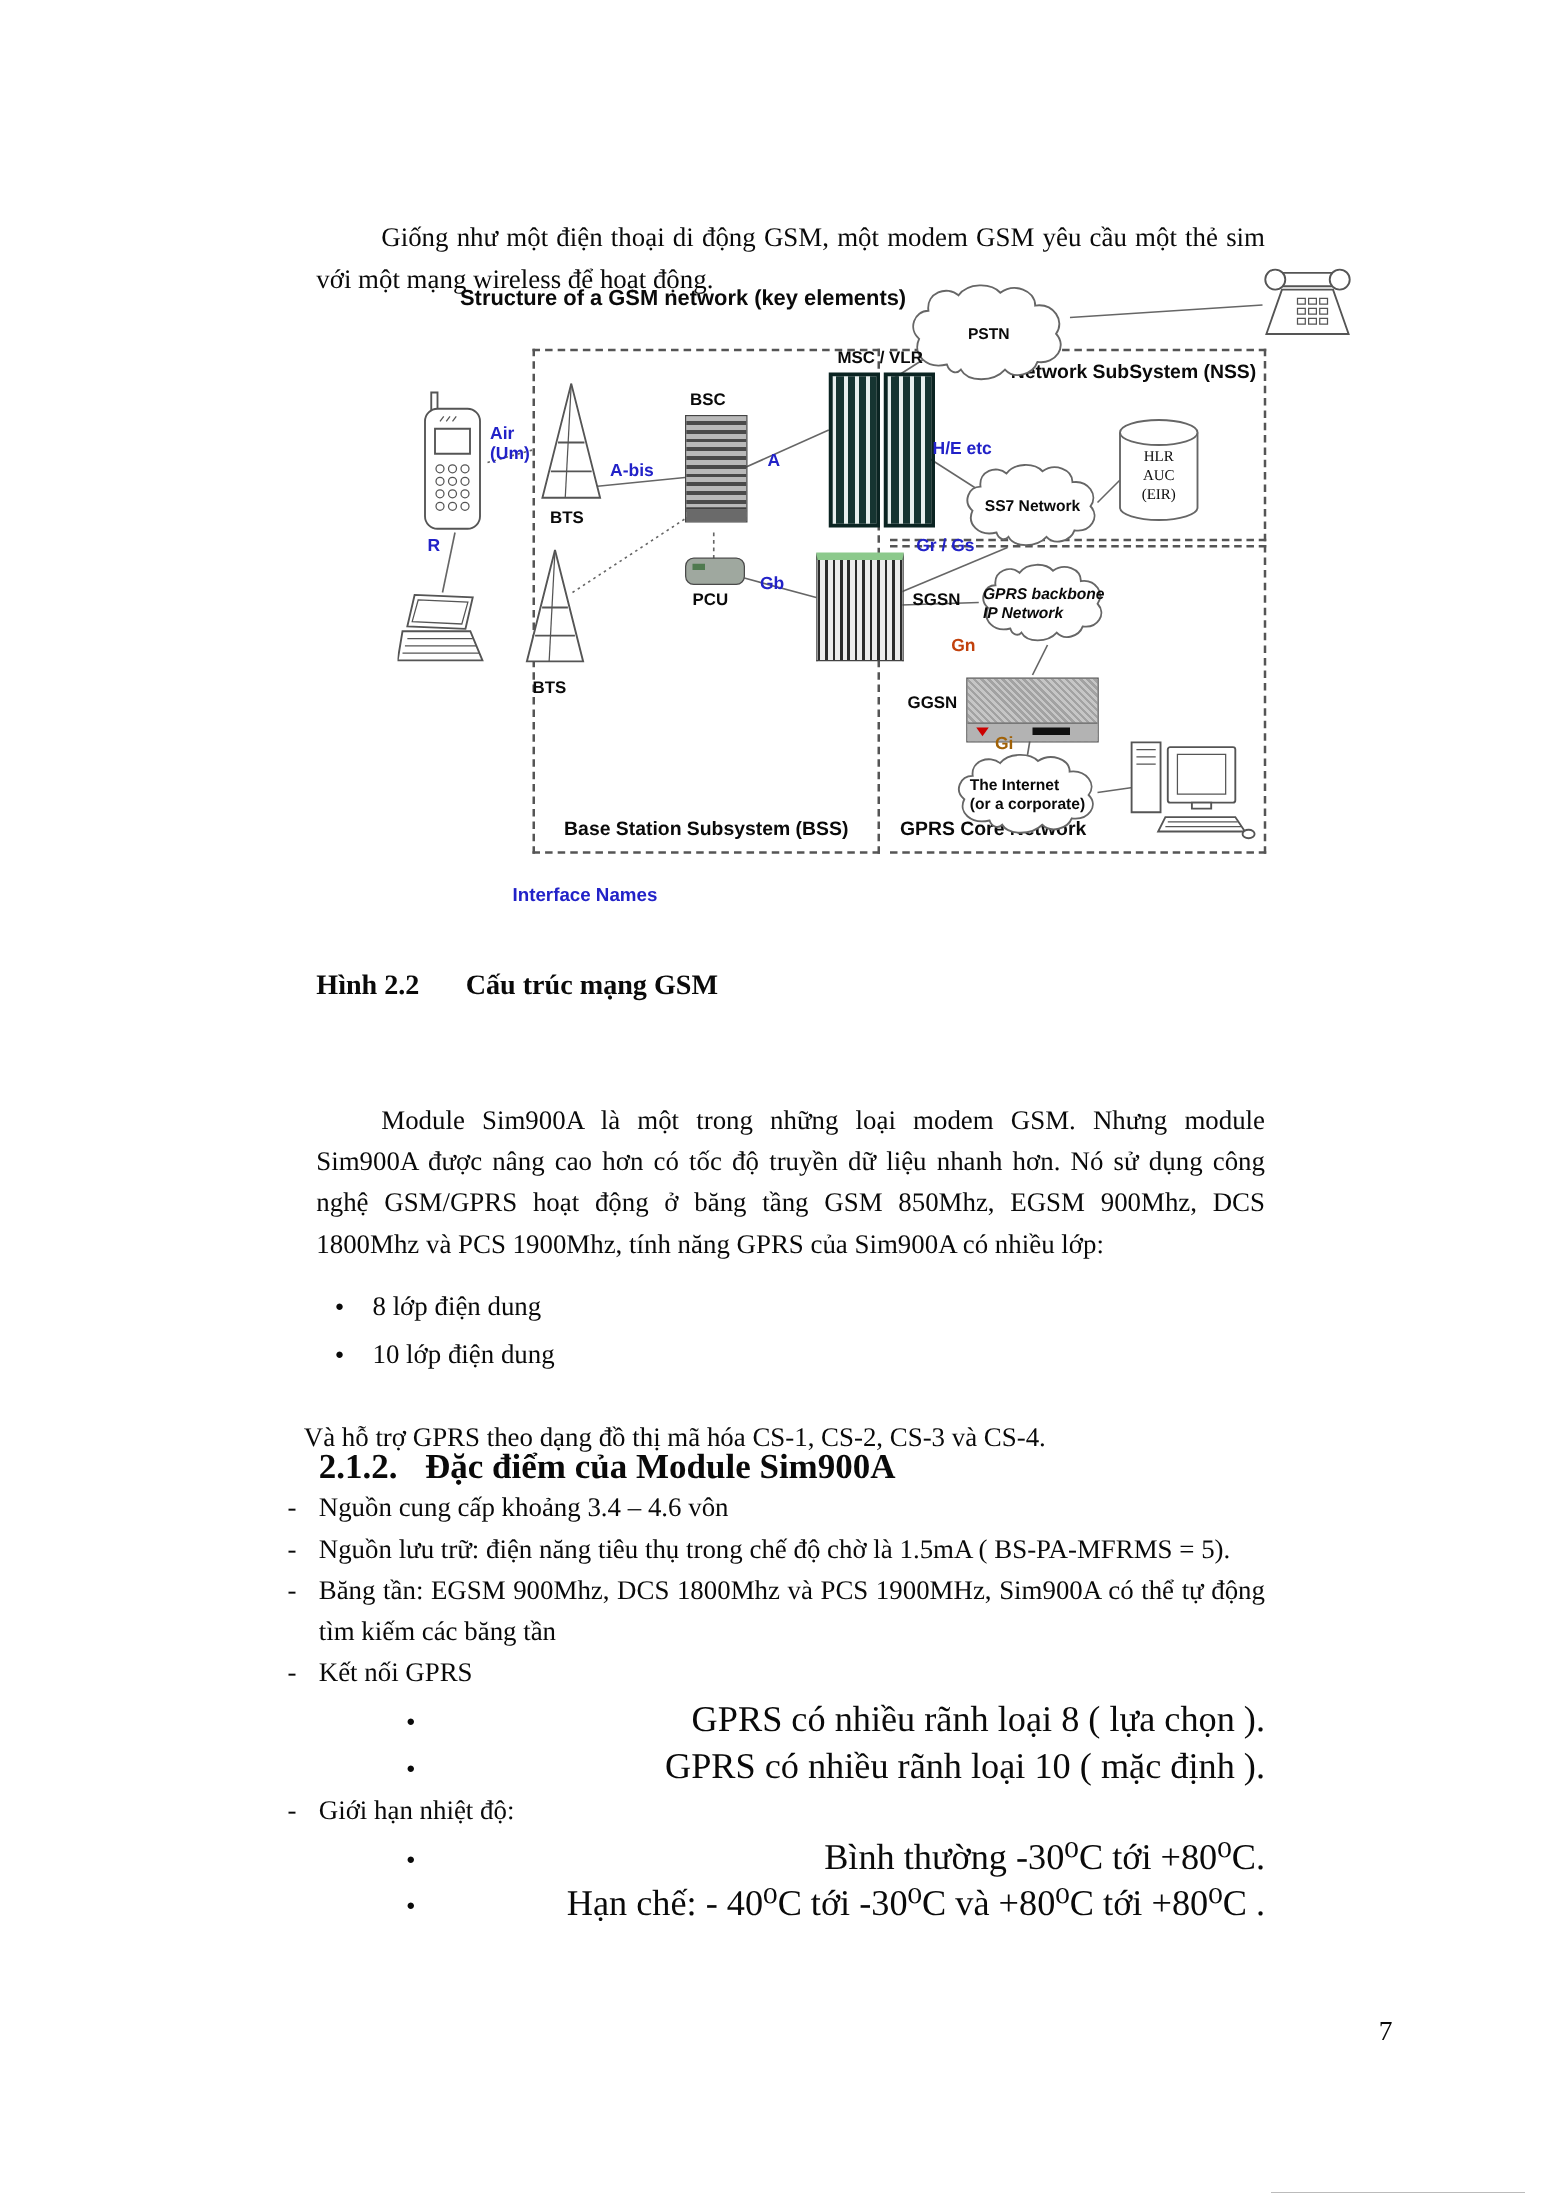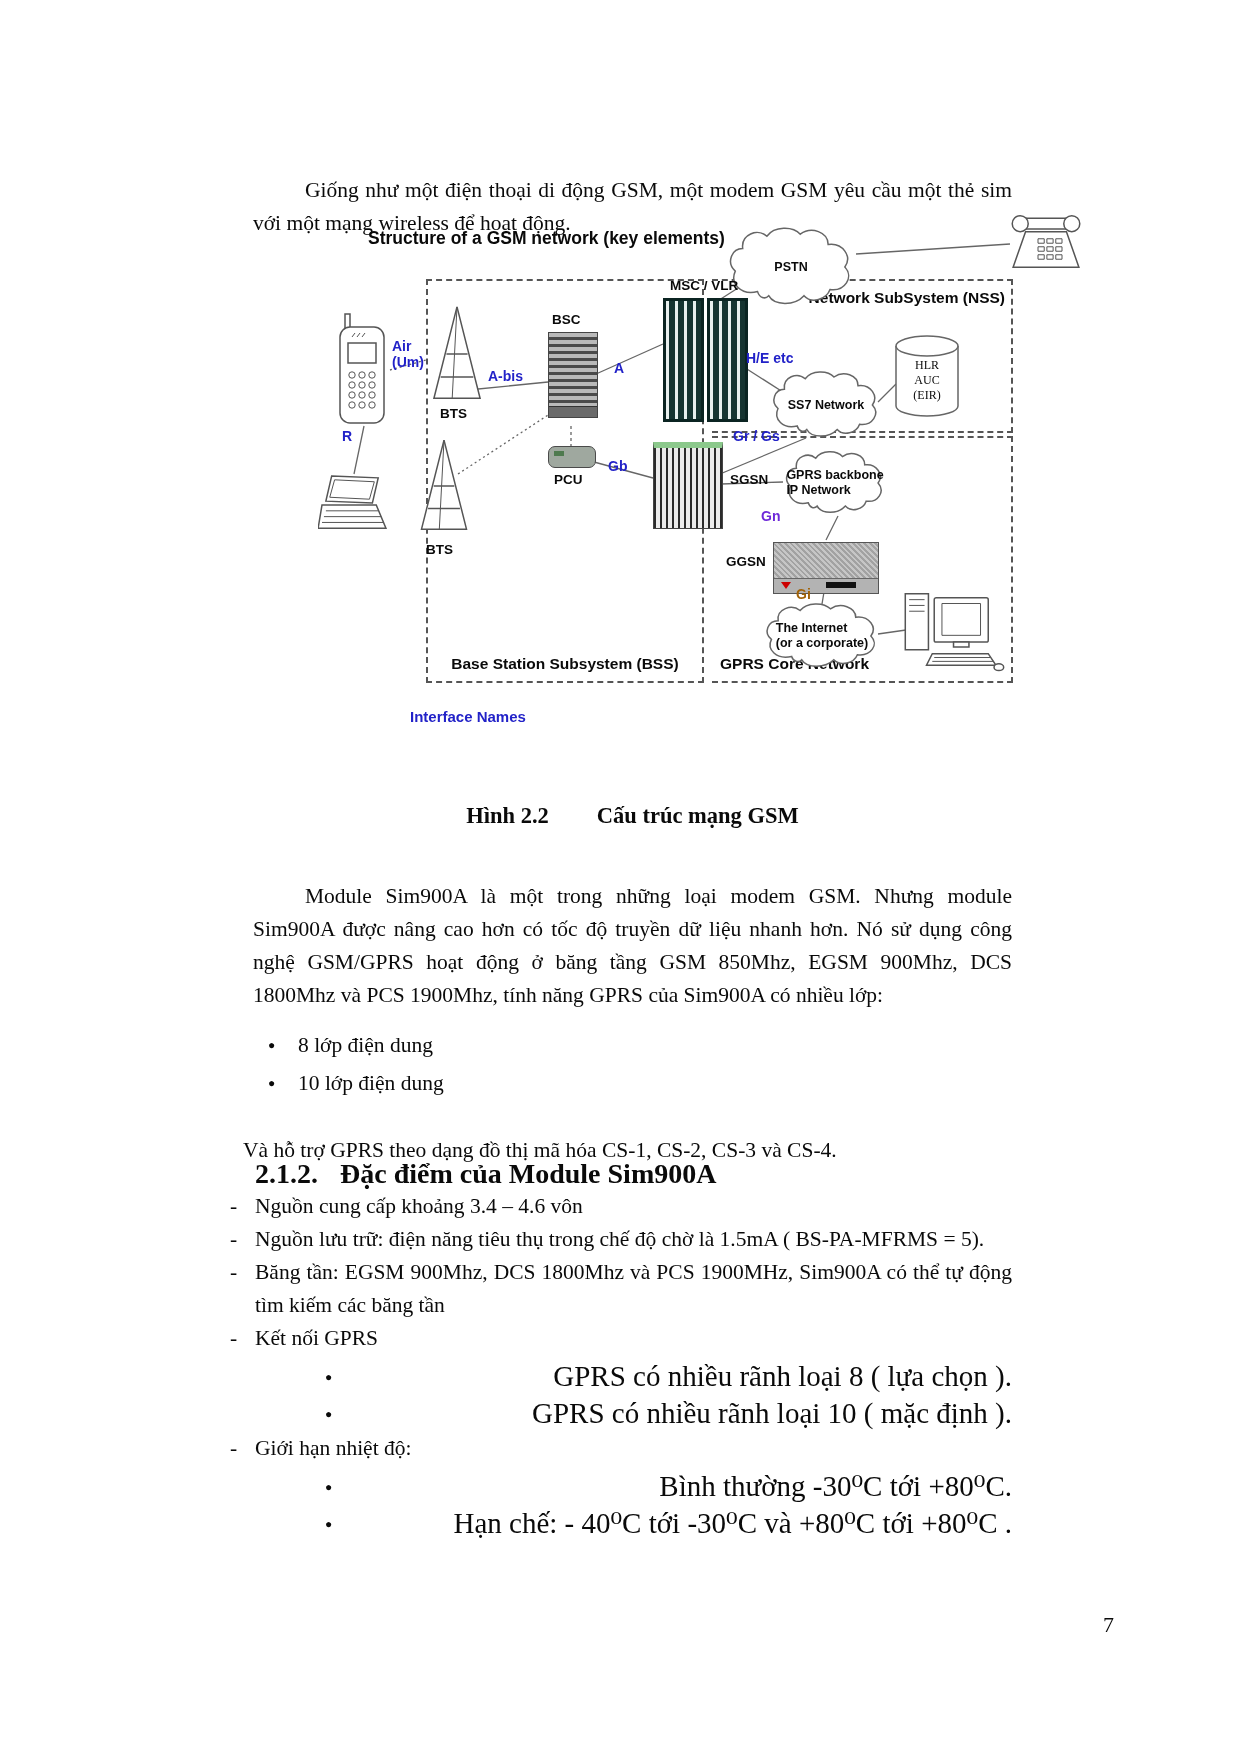--- a/index.html
+++ b/index.html
@@ -9,22 +9,22 @@
     font-family:"Liberation Serif","DejaVu Serif",serif;
   }
   .body-text { font-size:21.5px; line-height:33px; text-align:justify; }
   .indent { text-indent:52px; }
 
   #p1 { position:absolute; left:253px; top:152px; width:759px; }
   #p2 { position:absolute; left:253px; top:858px; width:759px; }
   #p3 { position:absolute; left:243px; top:1112px; width:769px; text-align:left; }
 
   
-  #caption { position:absolute; left:253px; top:803px; width:759px;
-             display:flex; justify-content:center; gap:48px;
+  #caption { position:absolute; left:253px; top:775px; width:759px;
+             display:flex; gap:37px;
              font-weight:bold; font-size:22.5px; }
 
   
   #blist { position:absolute; left:253px; top:1026px; width:700px; }
   .bitem { position:relative; padding-left:30px; margin-left:15px;
            font-size:21.5px; line-height:38px; }
   .bitem::before { content:"●"; position:absolute; left:0; top:0; font-size:12px; }
 
   
   #heading { position:absolute; left:255px; top:1158px; font-weight:bold; font-size:28px; }
@@ -231,28 +231,28 @@
     <div class="abs pcu" style="left:230px;top:224px;">
         <i></i>
       </div>
     <div class="abs node-label" style="left:236px;top:250px;">PCU</div>
     <div class="abs if-label" style="left:290px;top:236px;color:#2222c8;">Gb</div>
 
     <div class="abs sgsn" style="left:335px;top:220px;"></div>
     <div class="abs node-label" style="left:412px;top:250px;">SGSN</div>
     <div class="abs if-label" style="left:415px;top:206px;color:#2222c8;">Gr / Gs</div>
 
-    <div class="abs cloud" style="left:465px;top:228px;width:104px;height:66px;">
+    <div class="abs cloud" style="left:465px;top:228px;width:104px;height:66px;font-style:italic;">
       <svg class="thin-svg" viewBox="0 0 140 80" preserveAspectRatio="none">
           <use href="#cloudPath" fill="#fff" stroke="#666" stroke-width="1.5"></use>
         </svg>
       <span class="cl-label">GPRS backbone
 IP Network</span>
     </div>
-    <div class="abs if-label" style="left:443px;top:286px;color:#6d28d9;">Gn</div>
+    <div class="abs if-label" style="left:443px;top:286px;color:#c2410c;">Gn</div>
 
     <div class="abs node-label" style="left:408px;top:332px;">GGSN</div>
     <div class="abs ggsn" style="left:455px;top:320px;">
       <span class="front"></span>
         <span class="slot"></span>
         <span class="logo"></span>
     </div>
     <div class="abs if-label" style="left:478px;top:364px;color:#a16207;">Gi</div>
 
     <div class="abs cloud" style="left:445px;top:380px;width:118px;height:68px;">

